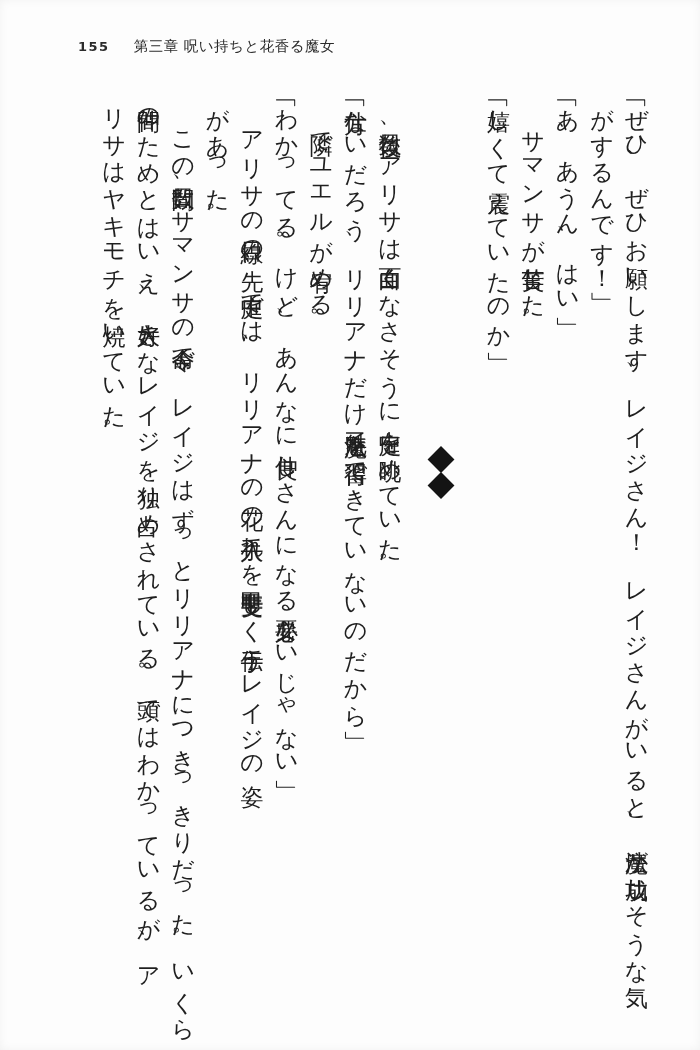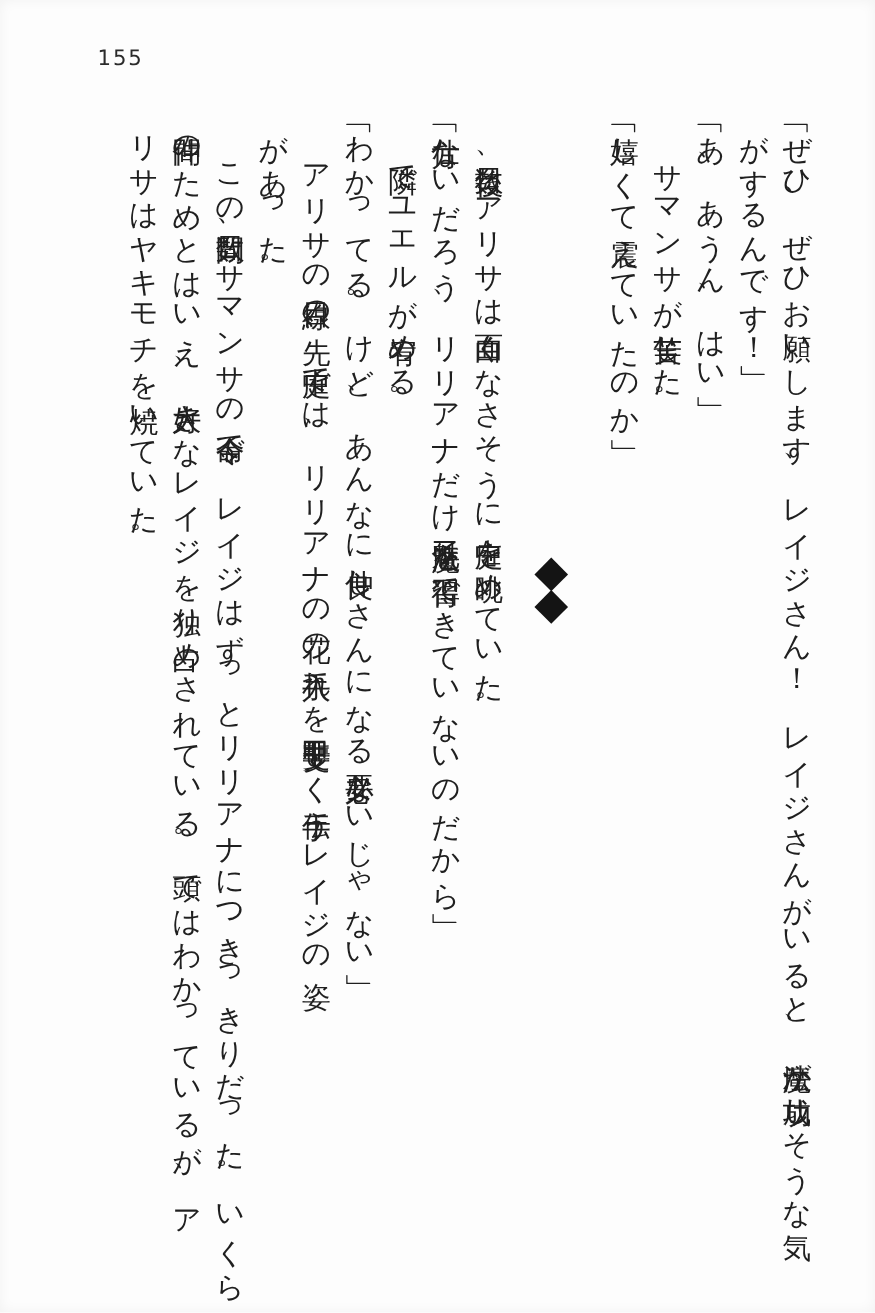--- a/index.html
+++ b/index.html
@@ -15,21 +15,21 @@
     background:#fdfdfd;
     box-shadow: inset 0 0 10px rgba(0,0,0,0.05);
   }
   
   .running-head {
     position:absolute; top:37px; left:78px;
     display:flex; align-items:baseline; gap:24px;
     font-family:"DejaVu Sans","Liberation Sans",sans-serif;
     color:#2b2b2b; white-space:nowrap;
   }
-  .pagenum { font-size:17px; font-weight:400; letter-spacing:1.5px; }
+  .pagenum { font-size:13px; font-weight:700; letter-spacing:1.5px; }
   .chapter { font-size:14.5px; letter-spacing:0.5px; }
   
   .vtext {
     position:absolute; top:92px; right:46px; height:950px;
     writing-mode:vertical-rl; text-orientation:mixed;
     font-size:23px; line-height:1.5; letter-spacing:0.75px;
     color:#1f1f1f; white-space:nowrap;
   }
   .vtext p.line { margin:0; }
   
@@ -45,20 +45,21 @@
   .diamond.d1 { top:358px; }
   .diamond.d2 { top:384px; }
 </style>
 </head>
 <body>
 
 <div class="page">
 
   <header class="running-head">
     <span class="pagenum">155</span>
+    <span class="chapter">第三章 呪い持ちと花香る魔女</span>
   </header>
 
   <main class="vtext">
       <p class="line">「ぜひ、ぜひお願いします、レイジさん！　レイジさんがいると、魔法が成功しそうな気</p>
       <p class="line">がするんです！」</p>
       <p class="line">「あ、あうん、はい」</p>
       <p class="line">　サマンサが苦笑した。</p>
       <p class="line">「嬉しくて震えていたのか」</p>
       <div class="sep">
         <span class="diamond d1" style="background: rgb(20, 20, 20);"></span>

